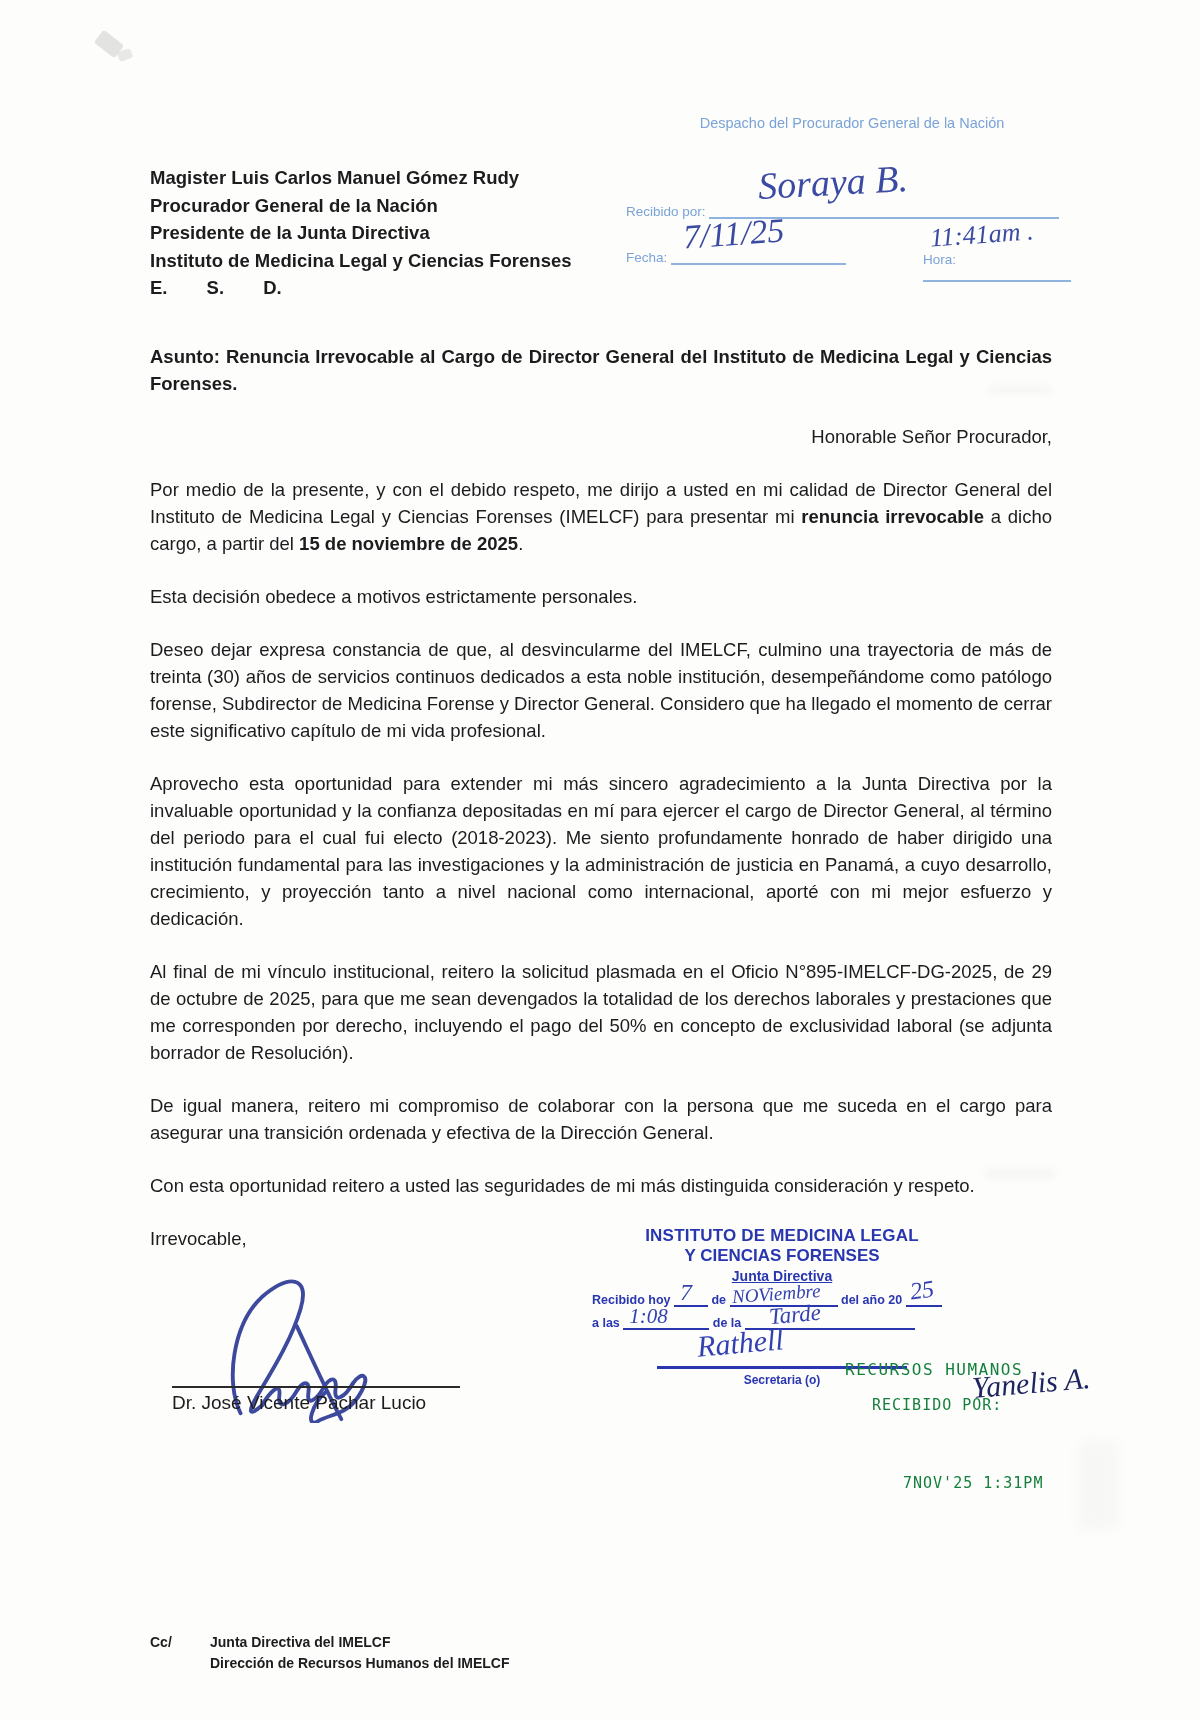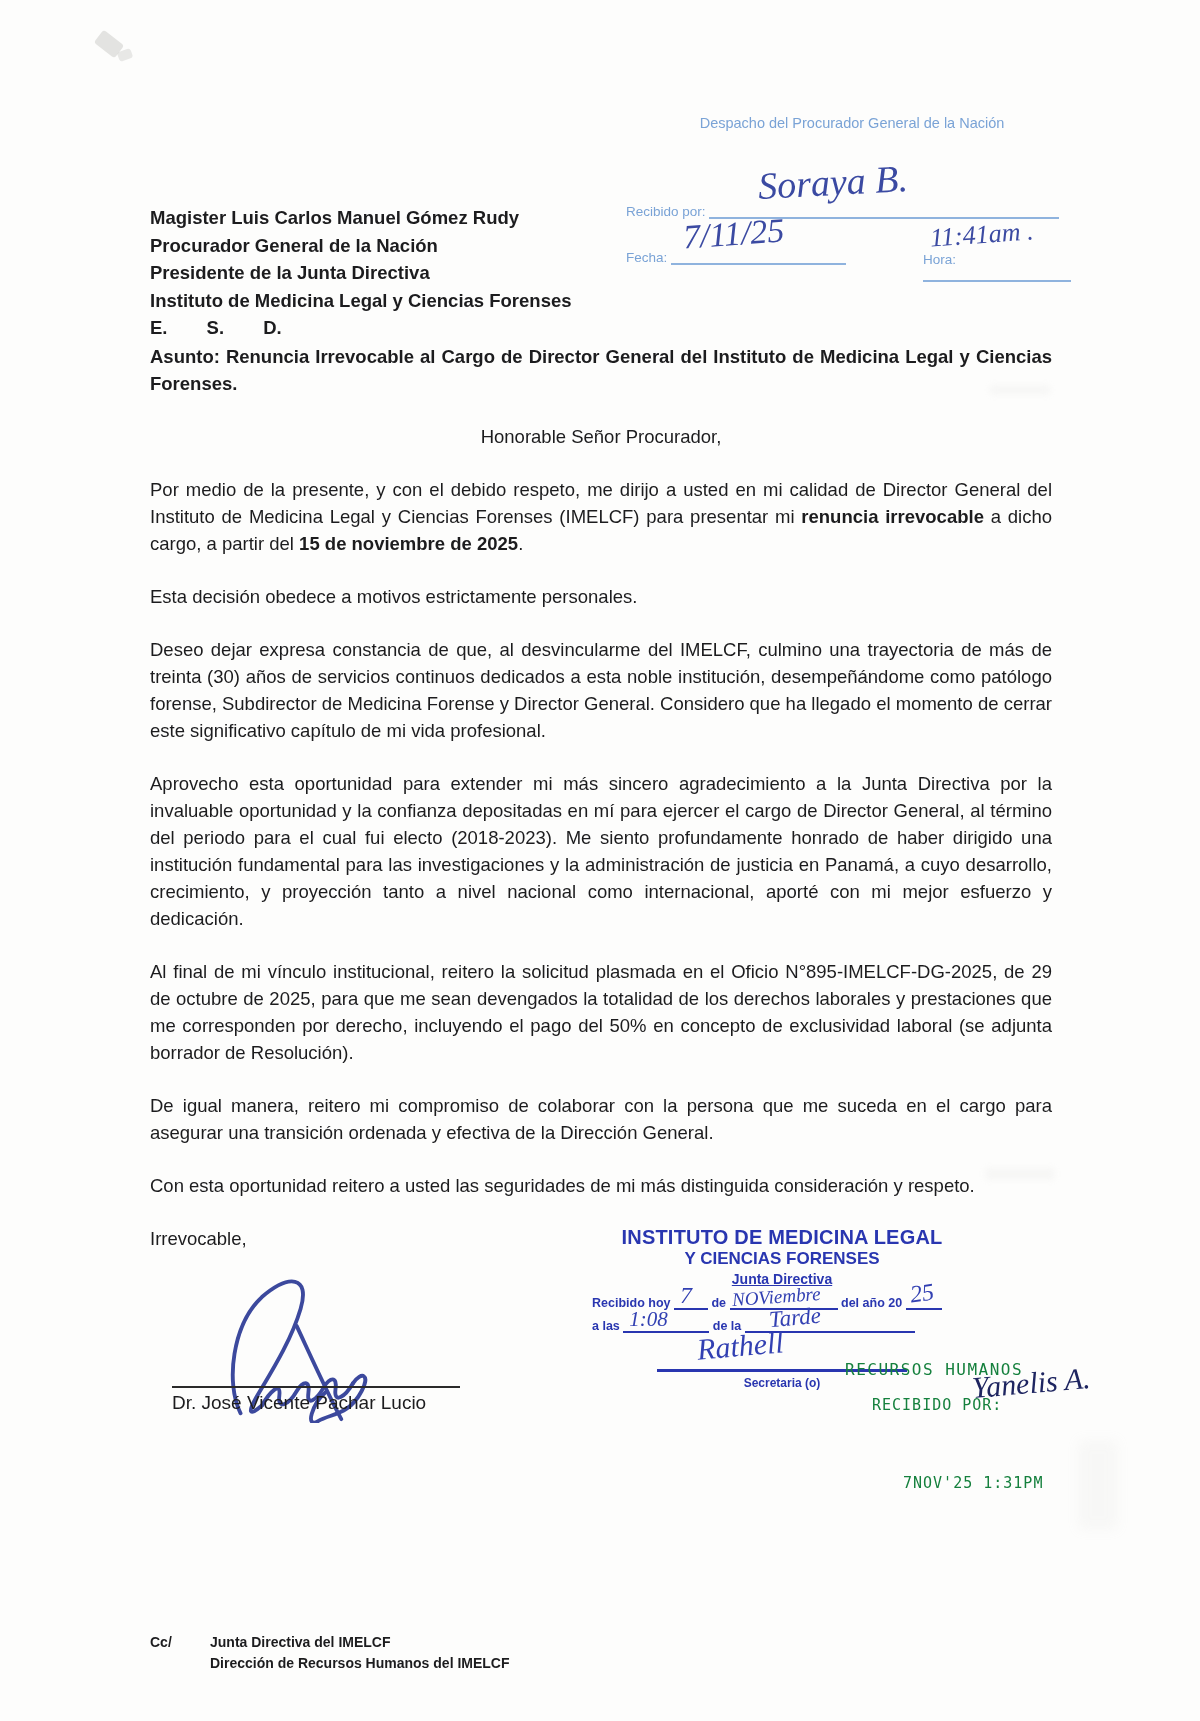--- a/index.html
+++ b/index.html
@@ -36,40 +36,40 @@
   .mp-recibido .mp-line{width:350px;}
   .mp-hw-name{position:absolute;left:140px;top:48px;font-size:38px;transform:rotate(-3deg);white-space:nowrap;}
   .mp-fecha{position:absolute;left:8px;top:138px;}
   .mp-fecha .mp-line{width:175px;}
   .mp-hw-fecha{position:absolute;left:65px;top:103px;font-size:34px;transform:rotate(-4deg);white-space:nowrap;}
   .mp-hora{position:absolute;left:305px;top:140px;}
   .mp-hora .mp-line{width:148px;}
   .mp-hw-hora{position:absolute;left:312px;top:108px;font-size:26px;transform:rotate(-4deg);white-space:nowrap;}
 
   
-  .recipient{position:absolute;left:150px;top:164px;font-size:18.5px;font-weight:700;line-height:27.5px;margin-top:40px;}
+  .recipient{position:absolute;left:150px;top:164px;font-size:18.5px;font-weight:700;line-height:27.5px;}
   .esd{word-spacing:34px;}
 
   
   .letter-body{position:absolute;left:150px;top:314px;width:902px;
     font-size:18.5px;line-height:27px;text-align:justify;margin-top:29px;}
   .letter-body p{margin:0 0 26px 0;}
   .subject{font-weight:700;}
-  .greeting{text-align:center;}
+  .greeting{text-align:right;}
   .valediction{text-align:left;}
 
   
   .sig-svg{position:absolute;left:195px;top:1268px;width:250px;height:155px;}
   .sig-block{position:absolute;left:148px;top:1358px;width:288px;margin-left:24px;}
   .sig-rule{border-bottom:2px solid #2a2a2a;height:28px;}
   .signer-name{font-size:19px;margin-top:4px;white-space:nowrap;}
 
   
   .jd-stamp{position:absolute;left:592px;top:1226px;width:380px;color:#2936b0;}
-  .jd-t1{font-size:20px;font-weight:700;text-align:center;letter-spacing:.2px;}
+  .jd-t1{font-size:17px;font-weight:700;text-align:center;letter-spacing:.2px;}
   .jd-t2{font-size:17px;font-weight:700;text-align:center;}
   .jd-t3{font-size:14px;font-weight:700;text-align:center;margin-top:2px;text-decoration:underline;}
   .jd-row{font-size:12.5px;font-weight:700;margin-top:9px;white-space:nowrap;}
   .jd-line{display:inline-block;border-bottom:2px solid #2936b0;vertical-align:bottom;position:relative;}
   .jd-hw{position:absolute;font-family:cursive;font-style:italic;font-weight:400;color:#3240b2;white-space:nowrap;}
   .jd-sig-wrap{position:relative;width:250px;margin:30px auto 0 auto;border-bottom:3px solid #2936b0;height:6px;}
   .jd-sig{position:absolute;left:40px;top:-34px;font-family:cursive;font-style:italic;font-size:30px;color:#3240b2;transform:rotate(-5deg);}
   .jd-secr{font-size:12px;font-weight:700;text-align:center;margin-top:4px;}
 
   

